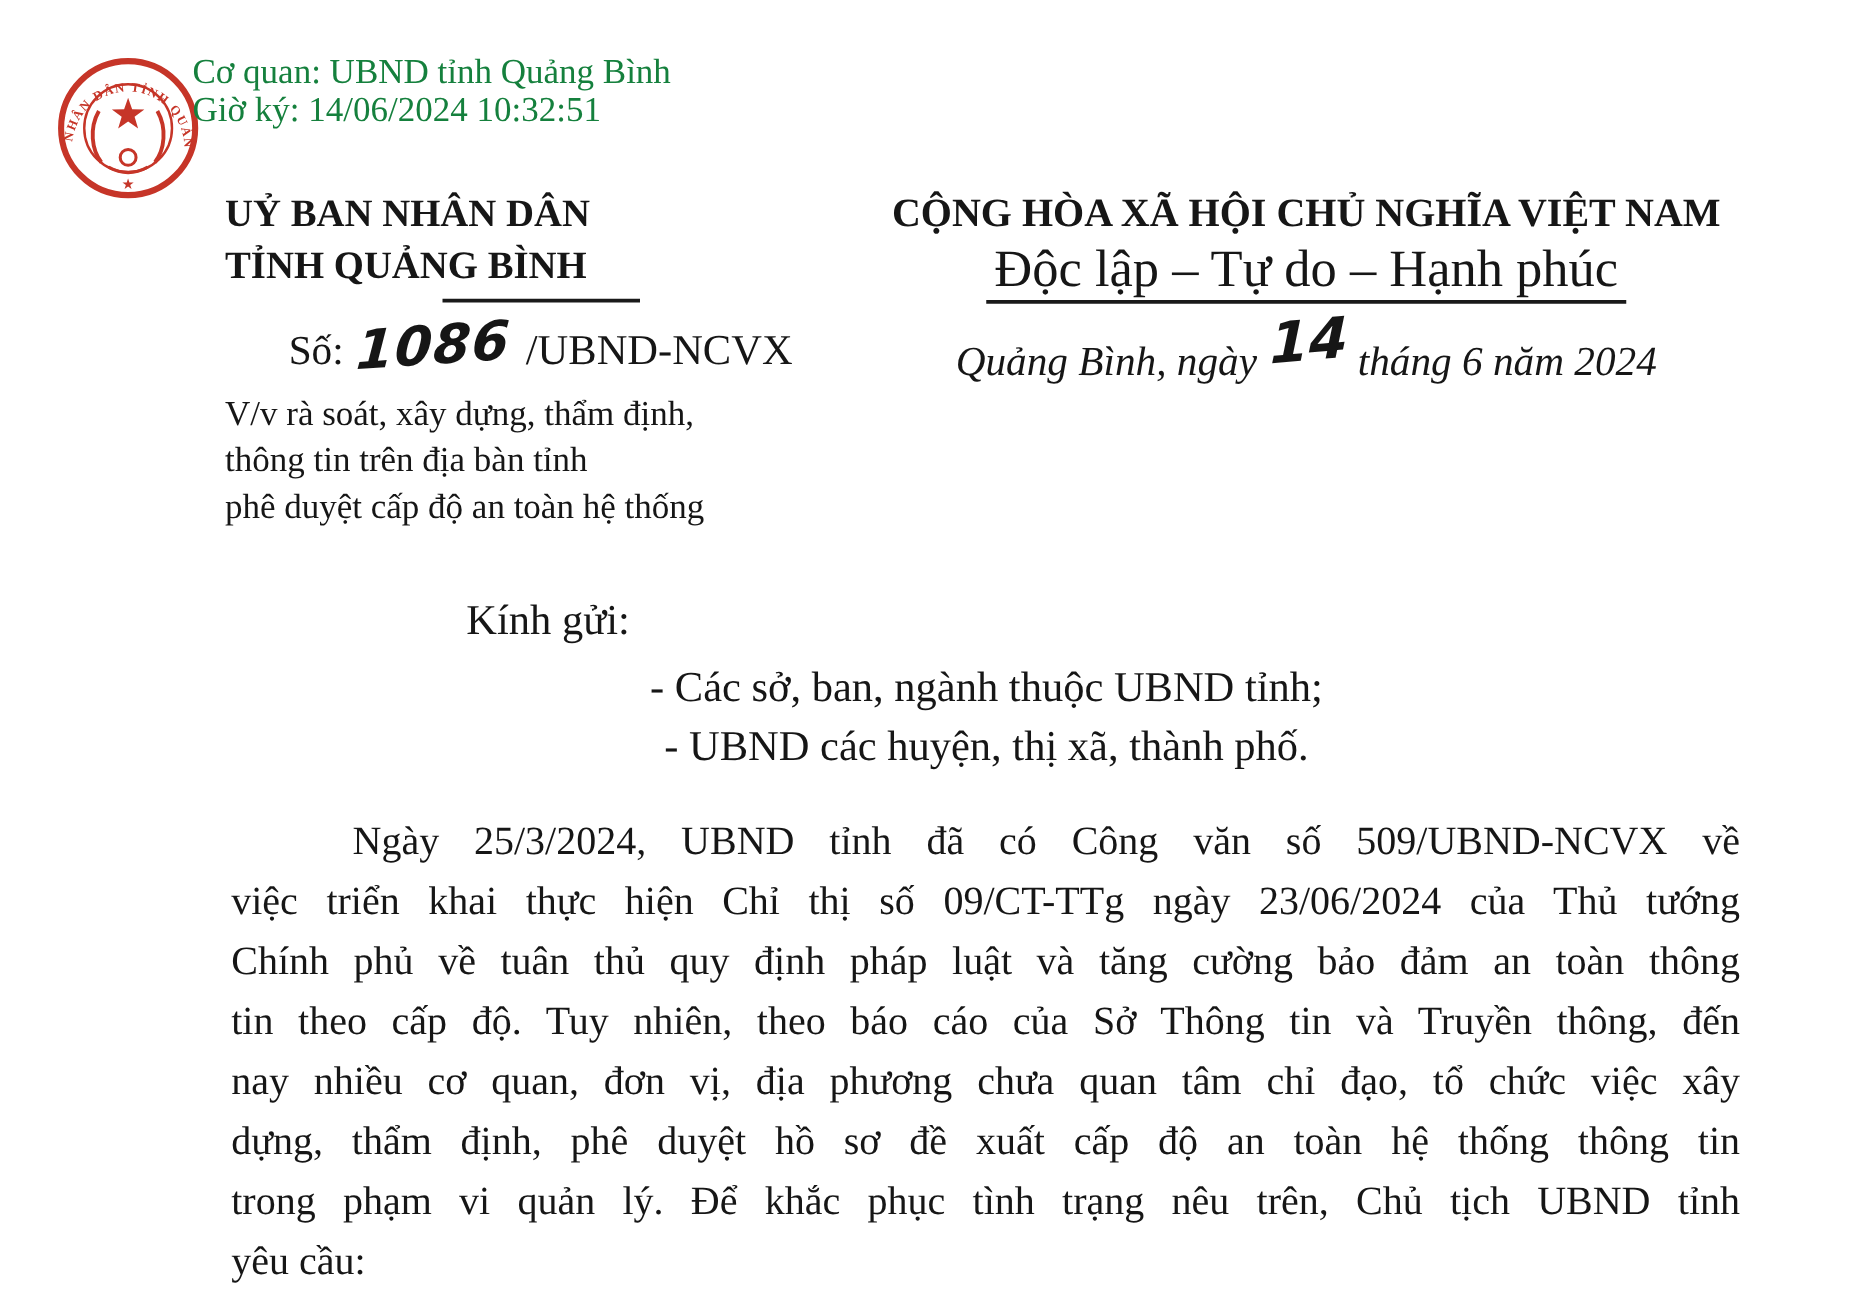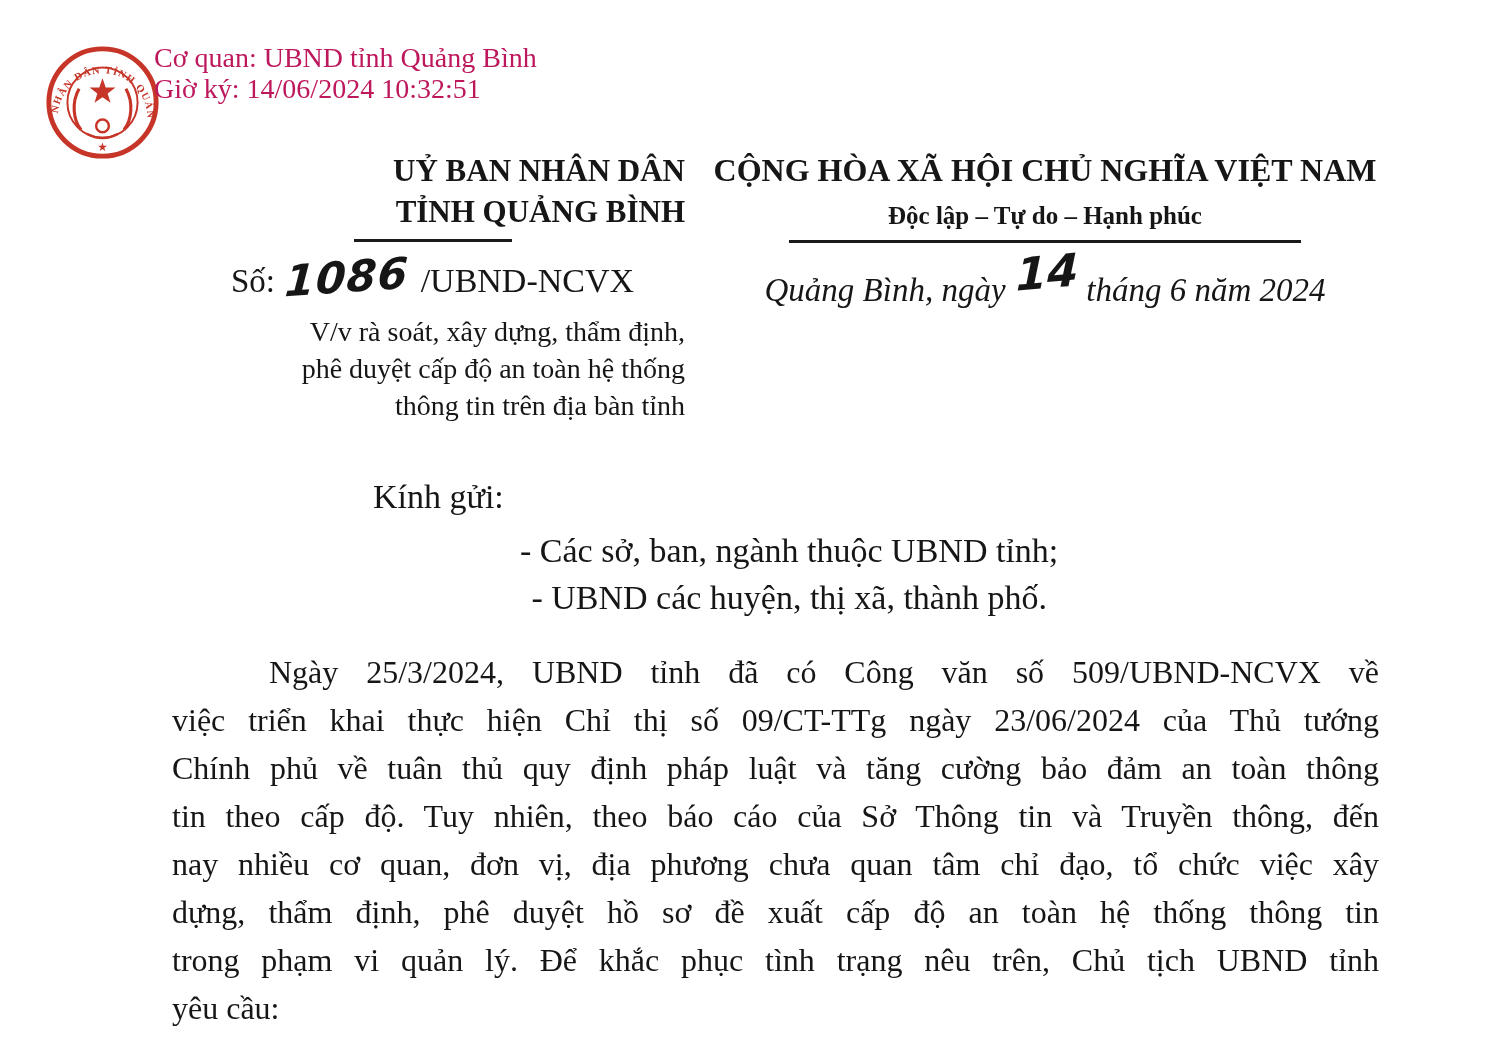--- a/index.html
+++ b/index.html
@@ -22,31 +22,31 @@
     top: 44px;
     width: 117px;
     height: 117px;
   }
   .stamp-info {
     position: absolute;
     left: 154px;
     top: 42px;
     font-size: 28px;
     line-height: 31px;
-    color: #be185d;
+    color: #15803d;
     white-space: nowrap;
   }
 
   
   .issuer {
     position: absolute;
     left: 180px;
     top: 150px;
     width: 505px;
-    text-align: right;
+    text-align: left;
   }
   .issuer-name { font-weight: bold; font-size: 31px; line-height: 41px; white-space: nowrap; }
   .issuer-rule { width: 158px; height: 3px; background: #1a1a1a; margin: 7px auto 0; }
   .so-line {
     margin-top: 10px;
     height: 58px;
     display: flex;
     align-items: center;
     justify-content: center;
   }
@@ -67,21 +67,21 @@
 
   
   .national {
     position: absolute;
     left: 688px;
     top: 150px;
     width: 714px;
     text-align: center;
   }
   .national-motto1 { font-weight: bold; font-size: 32px; line-height: 40px; white-space: nowrap; }
-  .national-motto2 { font-weight: bold; font-size: 25px; line-height: 44px; margin-top: 4px; white-space: nowrap; }
+  .national-motto2 { font-weight: normal; font-size: 42px; line-height: 44px; margin-top: 4px; white-space: nowrap; }
   .national-rule { width: 512px; height: 3px; background: #1a1a1a; margin: 2px auto 0; }
   .date-line {
     margin-top: 8px;
     height: 58px;
     display: flex;
     align-items: flex-end;
     justify-content: center;
     font-style: italic;
     font-size: 33px;
     white-space: nowrap;
@@ -98,21 +98,21 @@
 
   
   .recipients { position: absolute; left: 373px; top: 472px; font-size: 34px; }
   .recipients-label { line-height: 50px; }
   .recipient-list { margin-top: 5px; text-align: center; }
   .recipient-line { margin-left: 147px; line-height: 47px; white-space: nowrap; }
 
   
   .body-block {
     position: absolute;
-    left: 172px;
+    left: 185px;
     top: 648px;
     width: 1207px;
     font-size: 32px;
   }
   .body-line {
     line-height: 48px;
     text-align: justify;
     text-align-last: justify;
   }
   .body-line.first { text-indent: 97px; }
@@ -147,22 +147,22 @@
     <div class="issuer-name">UỶ BAN NHÂN DÂN</div>
     <div class="issuer-name">TỈNH QUẢNG BÌNH</div>
     <div class="issuer-rule"></div>
     <div class="so-line">
       <span class="so-label">Số:</span>
       <span class="handwritten-number">1086</span>
       <span class="so-suffix">/UBND-NCVX</span>
     </div>
     <div class="subject">
         <div class="subject-line first">V/v rà soát, xây dựng, thẩm định,</div>
+        <div class="subject-line last">thông tin trên địa bàn tỉnh</div>
         <div class="subject-line">phê duyệt cấp độ an toàn hệ thống</div>
-        <div class="subject-line last">thông tin trên địa bàn tỉnh</div>
       </div>
   </div>
 
   <div class="national">
     <div class="national-motto1">CỘNG HÒA XÃ HỘI CHỦ NGHĨA VIỆT NAM</div>
     <div class="national-motto2">Độc lập – Tự do – Hạnh phúc</div>
     <div class="national-rule"></div>
     <div class="date-line">
       <span>Quảng Bình, ngày</span>
       <span class="date-day">14</span>

